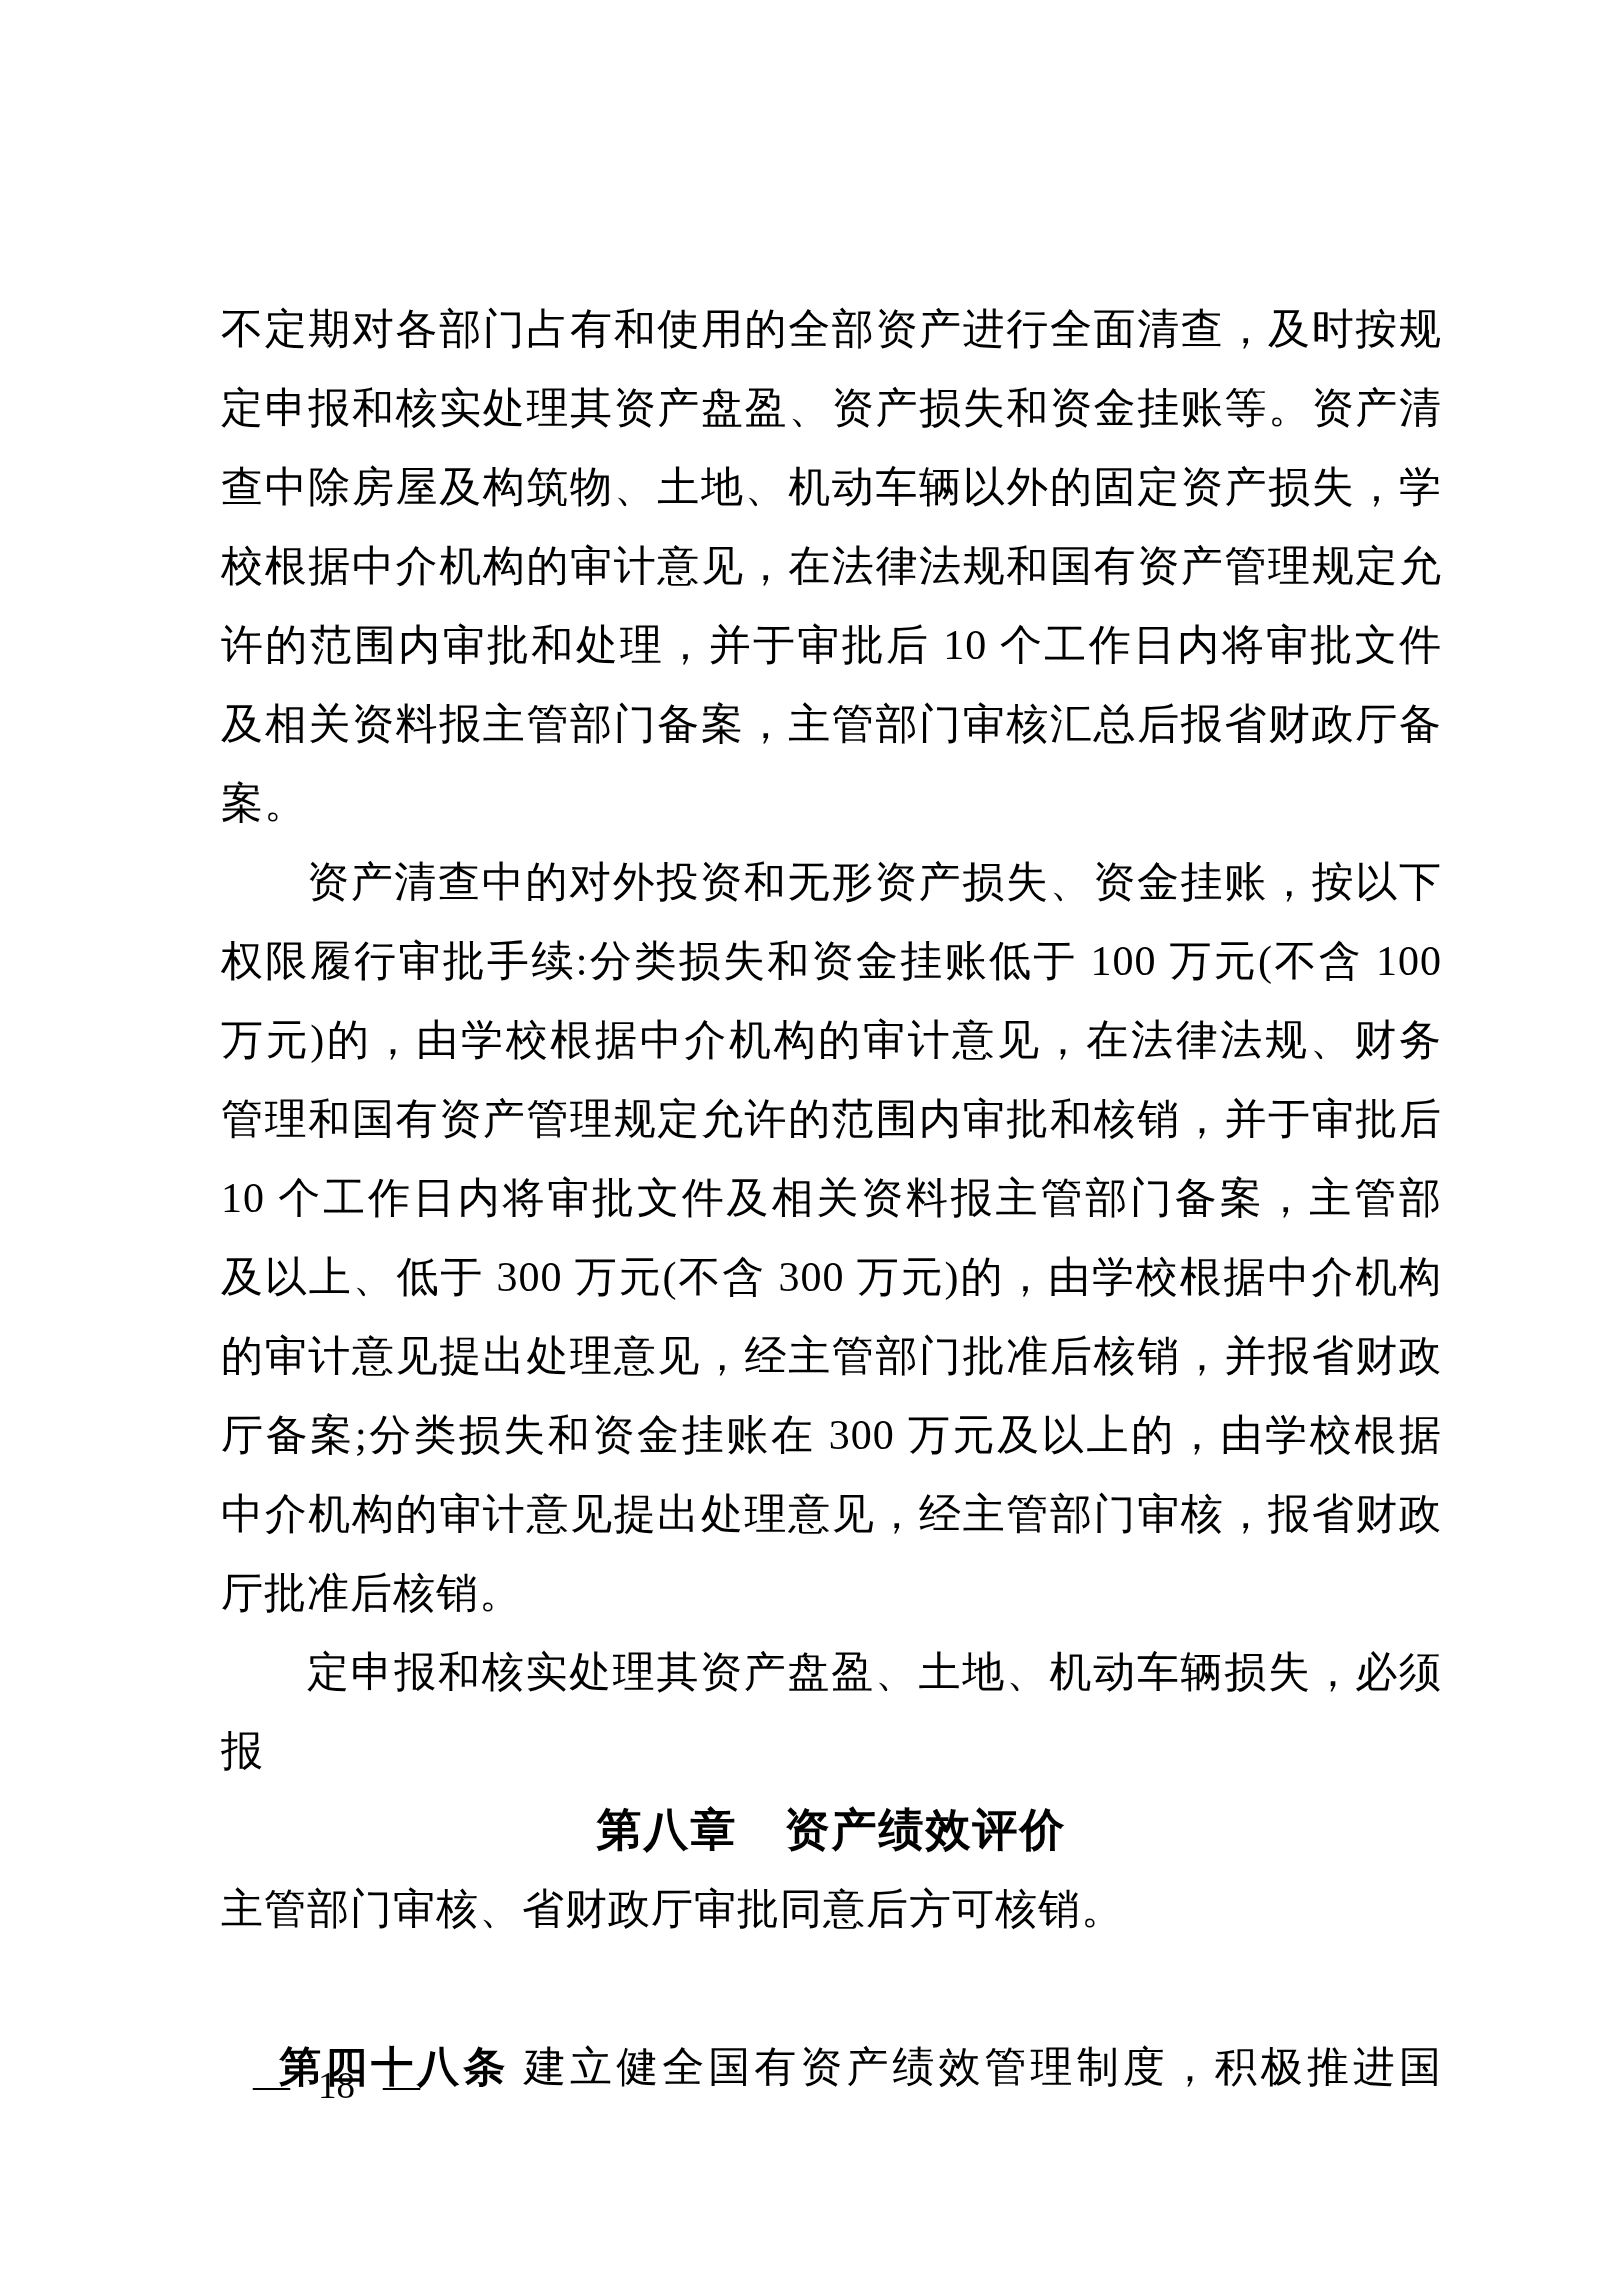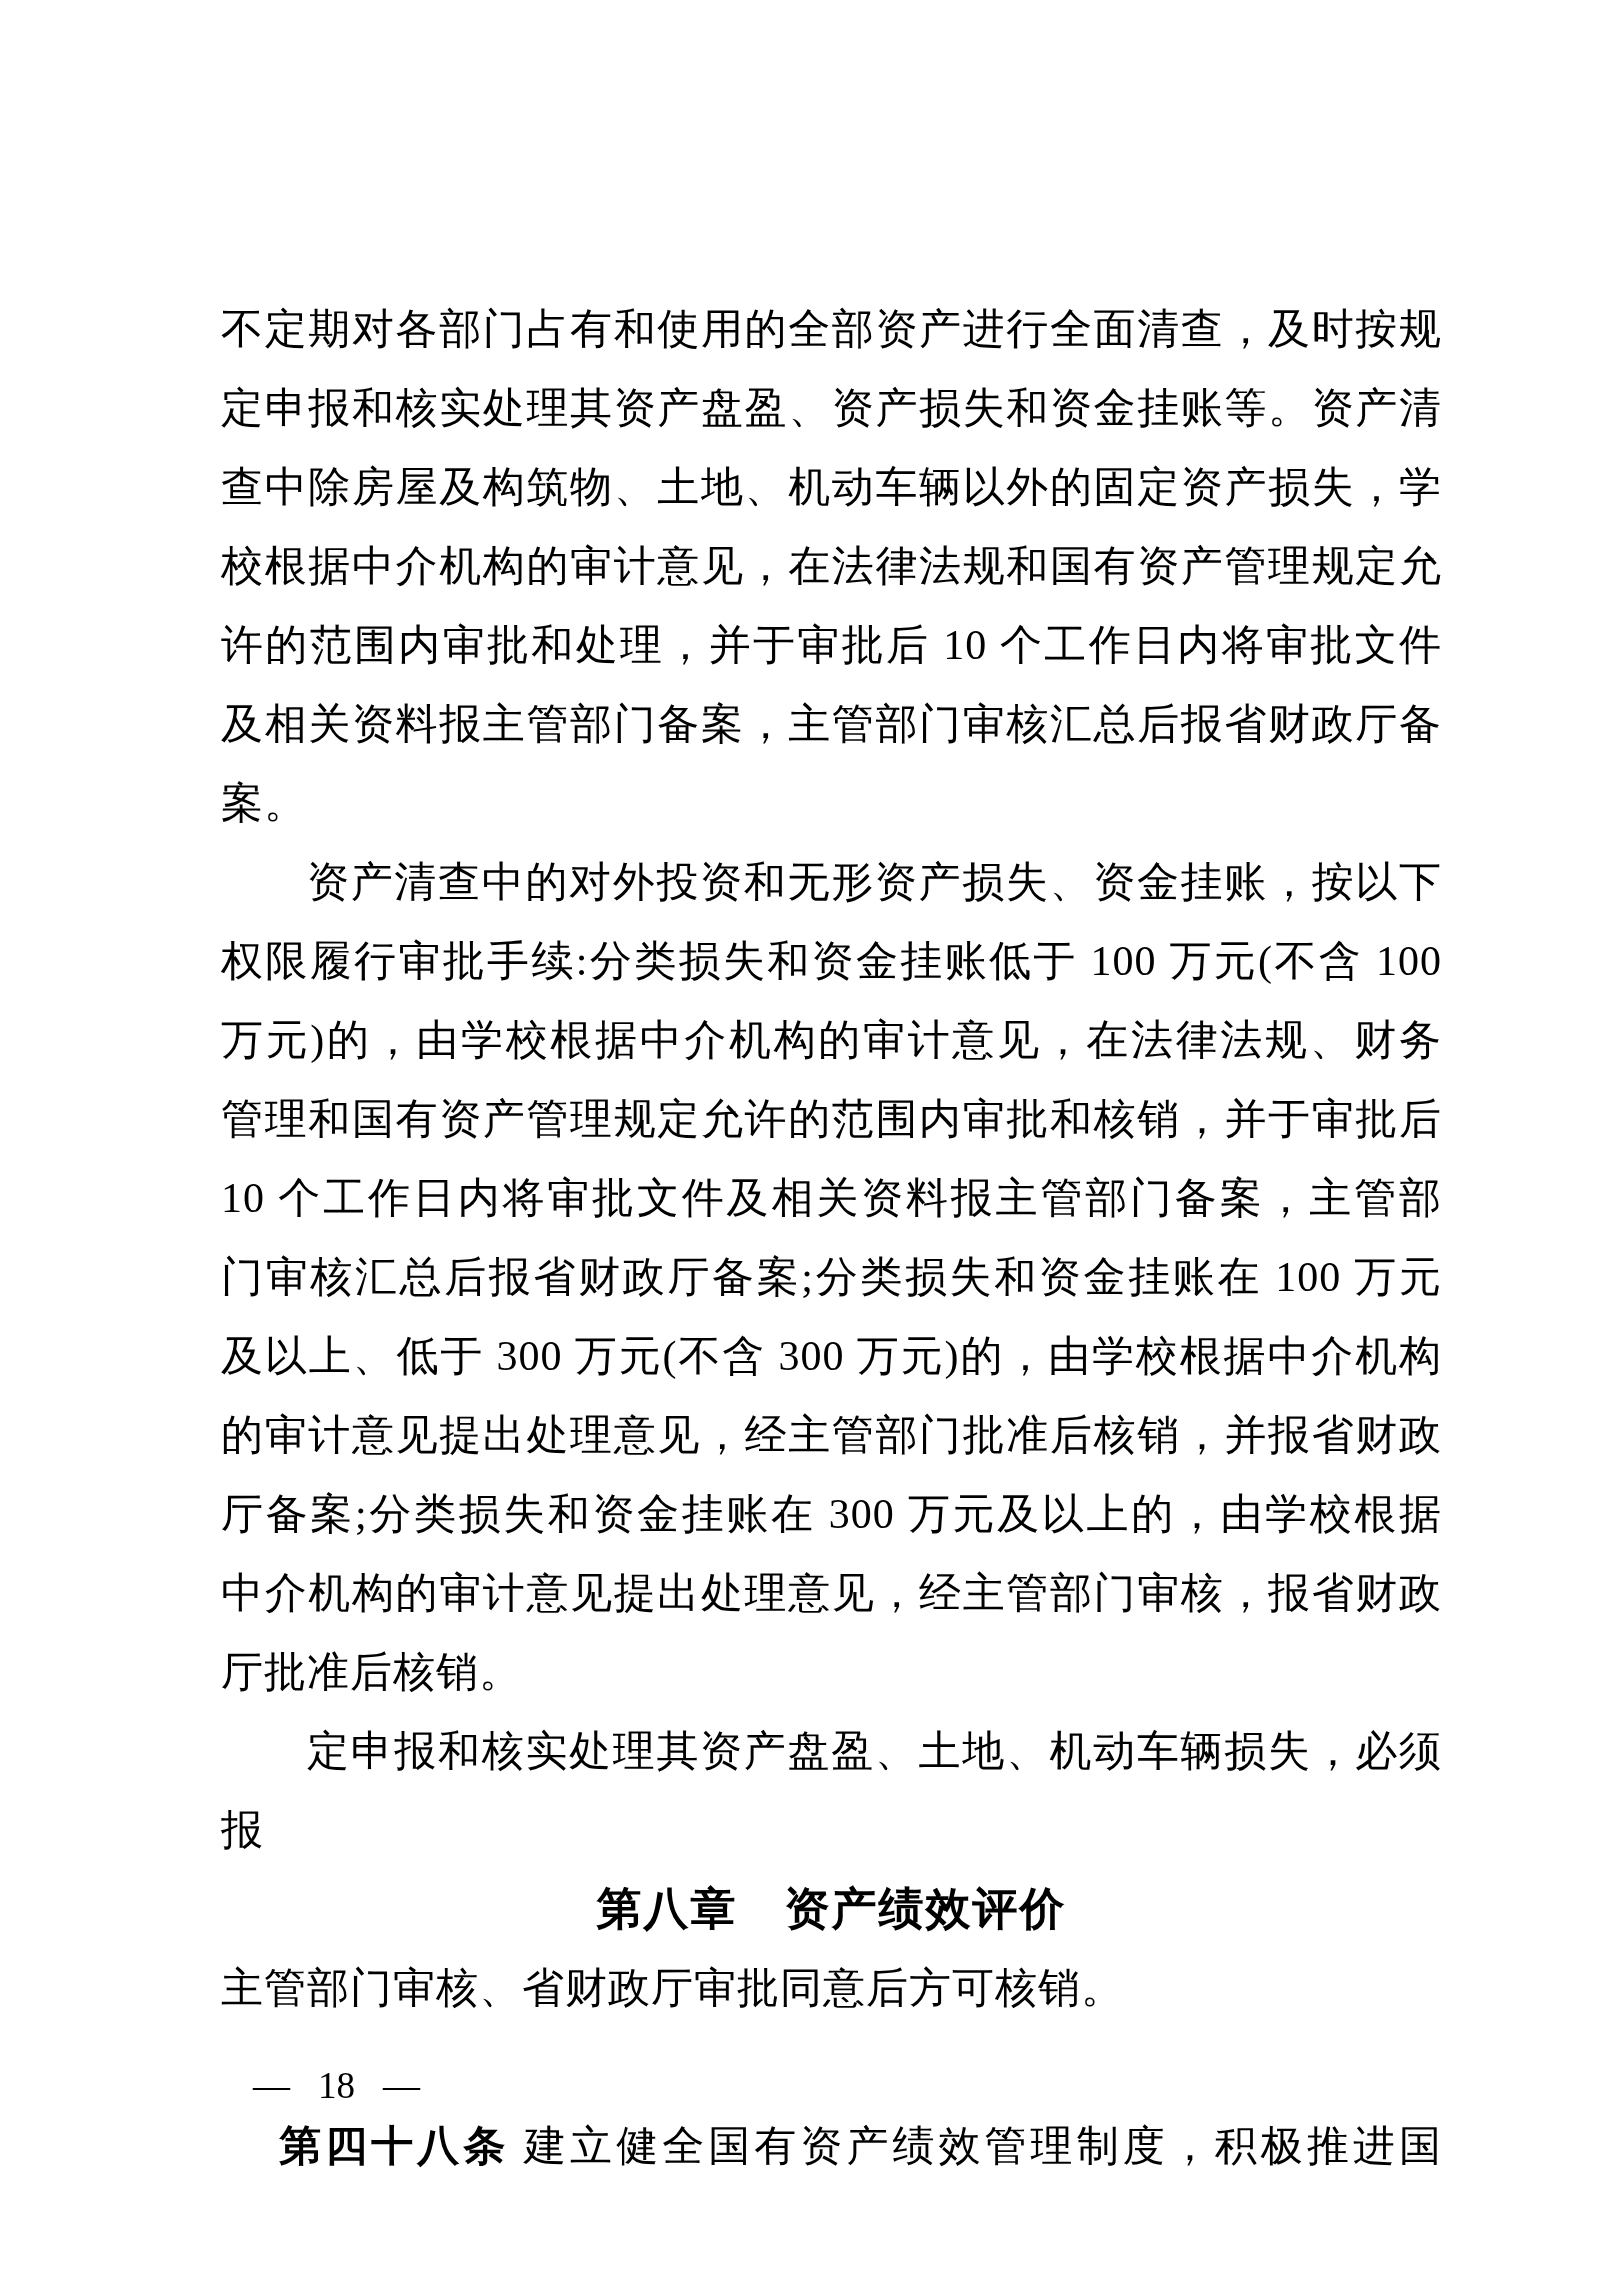--- a/index.html
+++ b/index.html
@@ -74,21 +74,20 @@
   <div class="line justify">查中除房屋及构筑物、土地、机动车辆以外的固定资产损失，学</div>
   <div class="line justify">校根据中介机构的审计意见，在法律法规和国有资产管理规定允</div>
   <div class="line justify">许的范围内审批和处理，并于审批后 10 个工作日内将审批文件</div>
   <div class="line justify">及相关资料报主管部门备案，主管部门审核汇总后报省财政厅备</div>
   <div class="line left">案。</div>
   <div class="line justify indent">资产清查中的对外投资和无形资产损失、资金挂账，按以下</div>
   <div class="line justify">权限履行审批手续:分类损失和资金挂账低于 100 万元(不含 100</div>
   <div class="line justify">万元)的，由学校根据中介机构的审计意见，在法律法规、财务</div>
   <div class="line justify">管理和国有资产管理规定允许的范围内审批和核销，并于审批后</div>
   <div class="line justify">10 个工作日内将审批文件及相关资料报主管部门备案，主管部</div>
-  <div class="line justify">门审核汇总后报省财政厅备案;分类损失和资金挂账在 100 万元</div>
   <div class="line justify">及以上、低于 300 万元(不含 300 万元)的，由学校根据中介机构</div>
   <div class="line justify">的审计意见提出处理意见，经主管部门批准后核销，并报省财政</div>
   <div class="line justify">厅备案;分类损失和资金挂账在 300 万元及以上的，由学校根据</div>
   <div class="line justify">中介机构的审计意见提出处理意见，经主管部门审核，报省财政</div>
   <div class="line left">厅批准后核销。</div>
   <div class="line justify indent">定申报和核实处理其资产盘盈、土地、机动车辆损失，必须报</div>
   <div class="line heading">第八章　资产绩效评价</div>
   <div class="line left">主管部门审核、省财政厅审批同意后方可核销。</div>
   <div class="line justify indent">
     <span class="term">第四十八条</span><span> 建立健全国有资产绩效管理制度，积极推进国</span>

